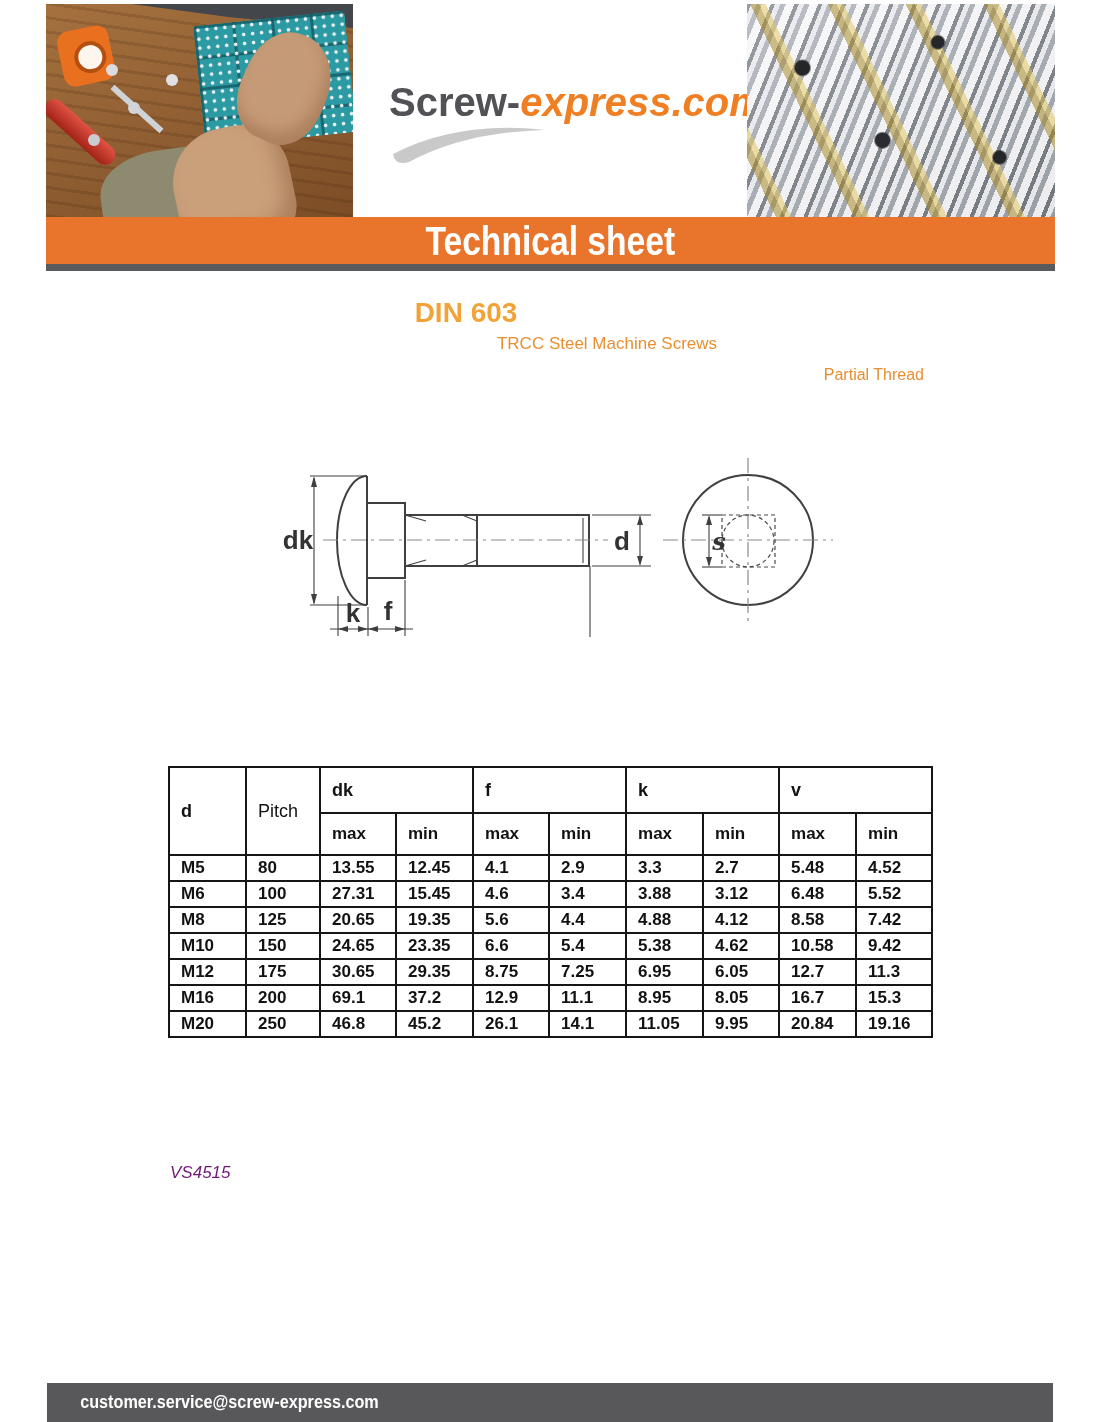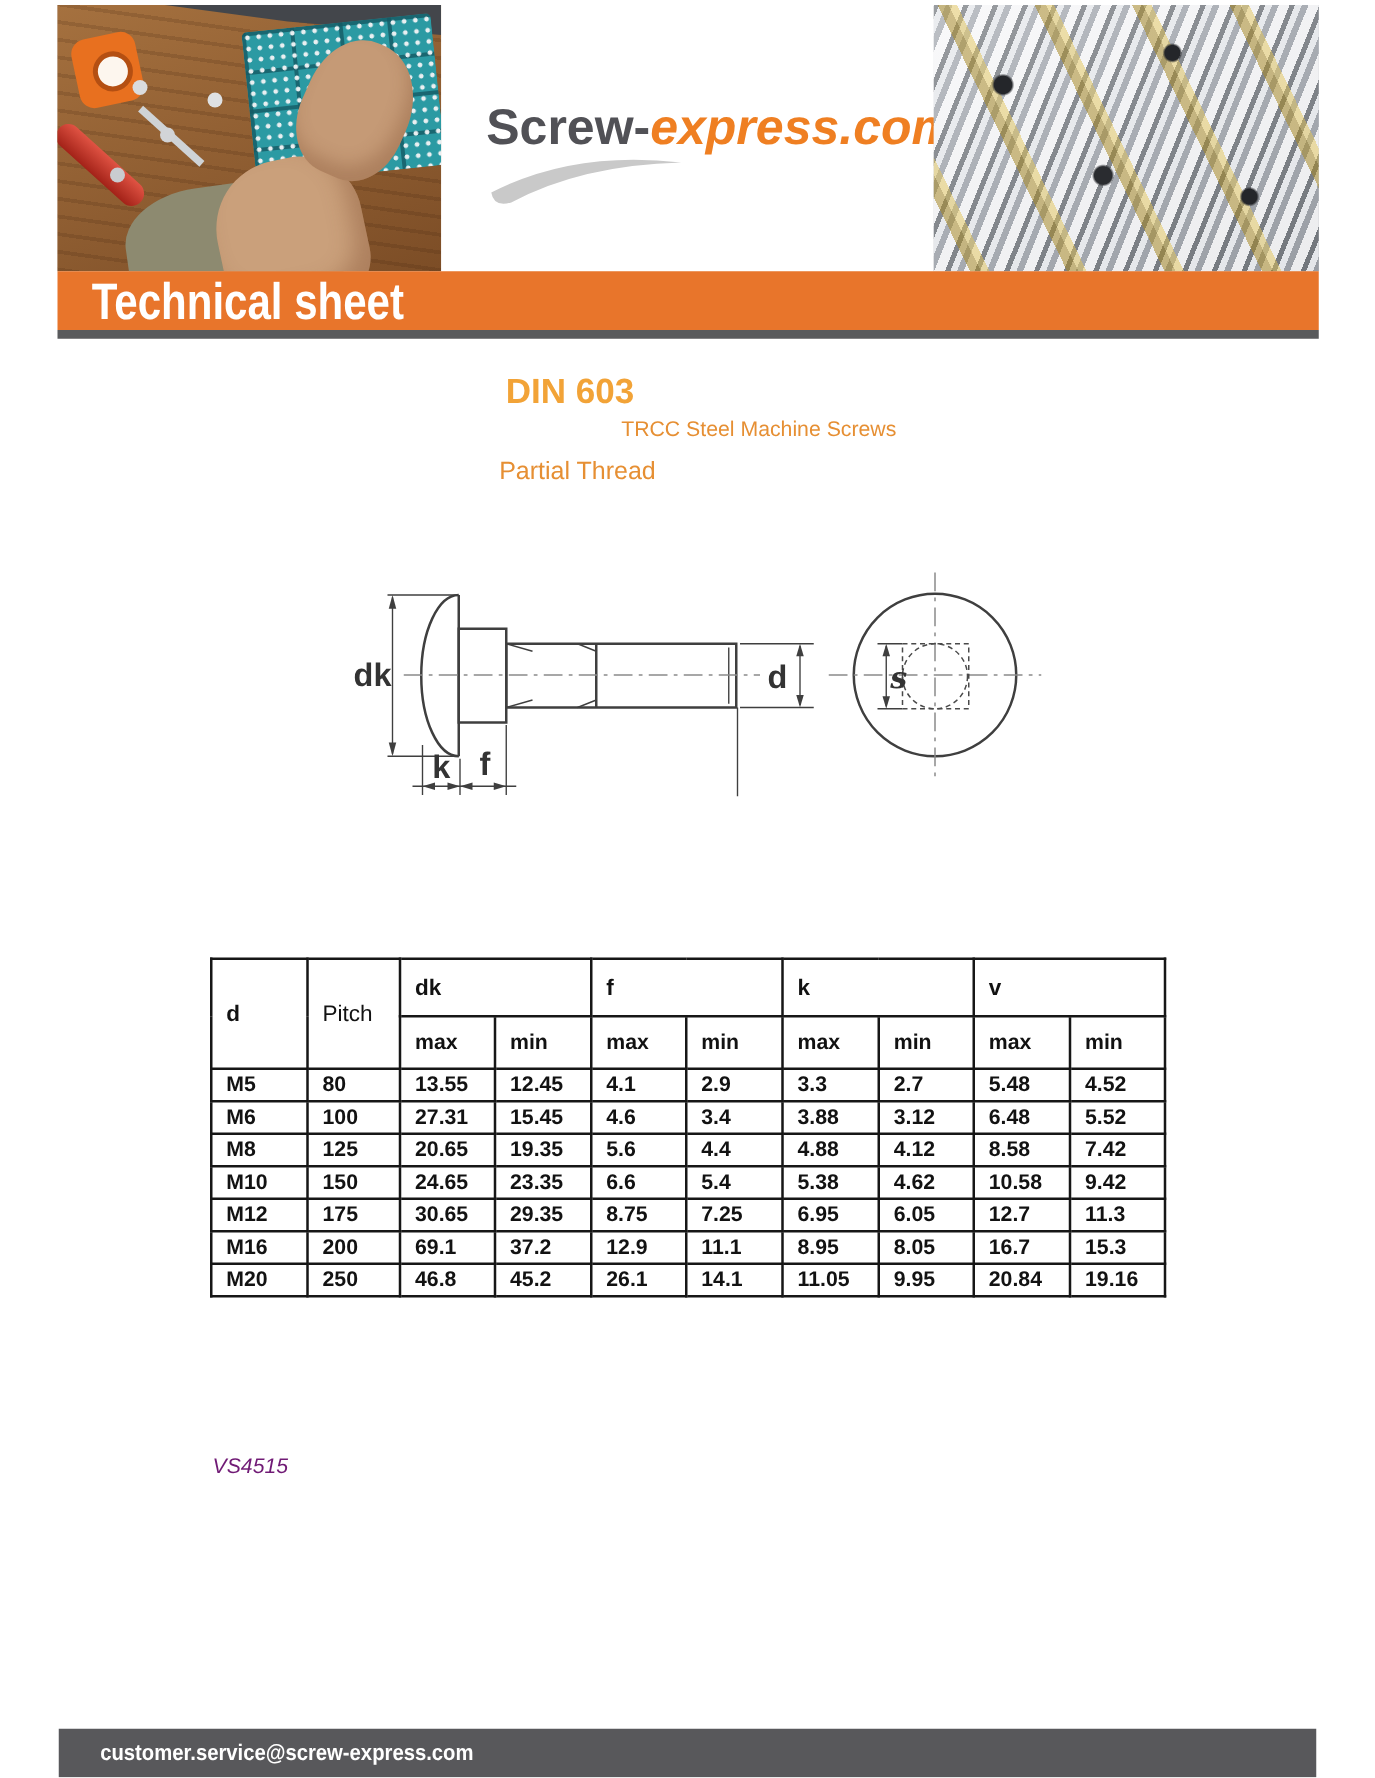--- a/index.html
+++ b/index.html
@@ -53,30 +53,30 @@
             rgba(160,165,172,.6) 9px 14px, rgba(252,252,253,.85) 14px 22px),
         linear-gradient(150deg,#e8e9ec 0%,#b9bcc2 45%,#8e9298 100%);}
 
   .logo{position:absolute;left:353px;top:4px;width:394px;height:213px;background:#fff;}
   .logo-text{position:absolute;left:36px;top:76px;white-space:nowrap;font-size:40px;font-weight:bold;}
   .logo-gray{color:#515156;}
   .logo-orange{color:#EF7F22;font-style:italic;}
   .swoosh{position:absolute;left:36px;top:118px;}
 
   .banner{position:absolute;left:46px;top:217px;width:1009px;height:47px;background:#E8752B;
-      line-height:49px;}
+      text-align:center;line-height:49px;}
   .banner span{display:inline-block;color:#fff;font-size:41px;font-weight:bold;
       transform:scaleX(.82);transform-origin:center;letter-spacing:0;}
   .gray-rule{position:absolute;left:46px;top:264px;width:1009px;height:7px;background:#595a5c;}
 
   
   .din-title{position:absolute;left:0;top:297px;width:912px;text-align:center;
-      color:#F2A337;font-size:28px;font-weight:bold;}
+      color:#F2A337;font-size:28px;font-weight:bold;padding-left:10px;}
   .sub1{position:absolute;left:17px;top:334px;width:1100px;text-align:center;color:#E68F33;font-size:17px;font-weight:500;padding-left:40px;}
-  .sub2{position:absolute;left:0;top:366px;width:924px;text-align:center;color:#E68F33;font-size:20px;font-weight:500;}
+  .sub2{position:absolute;left:0;top:366px;width:924px;text-align:right;color:#E68F33;font-size:16px;font-weight:500;}
 
   
   .drawing{position:absolute;left:270px;top:440px;}
   .drawing .outline{stroke:#3f3f3f;stroke-width:2;fill:none;}
   .drawing .thin{stroke:#3f3f3f;stroke-width:1.1;fill:none;}
   .drawing .cline{stroke:#8a8a8a;stroke-width:1.2;fill:none;stroke-dasharray:15 5 3 5;}
   .drawing .dash{stroke:#4a4a4a;stroke-width:1.2;fill:none;stroke-dasharray:4 3;}
   .drawing .arr{fill:#3f3f3f;stroke:none;}
   .drawing text{fill:#333;font-family:"Liberation Sans",sans-serif;font-size:26px;font-weight:600;}
   .drawing text.sq{font-family:"DejaVu Serif",serif;font-style:italic;font-weight:bold;font-size:24px;}

